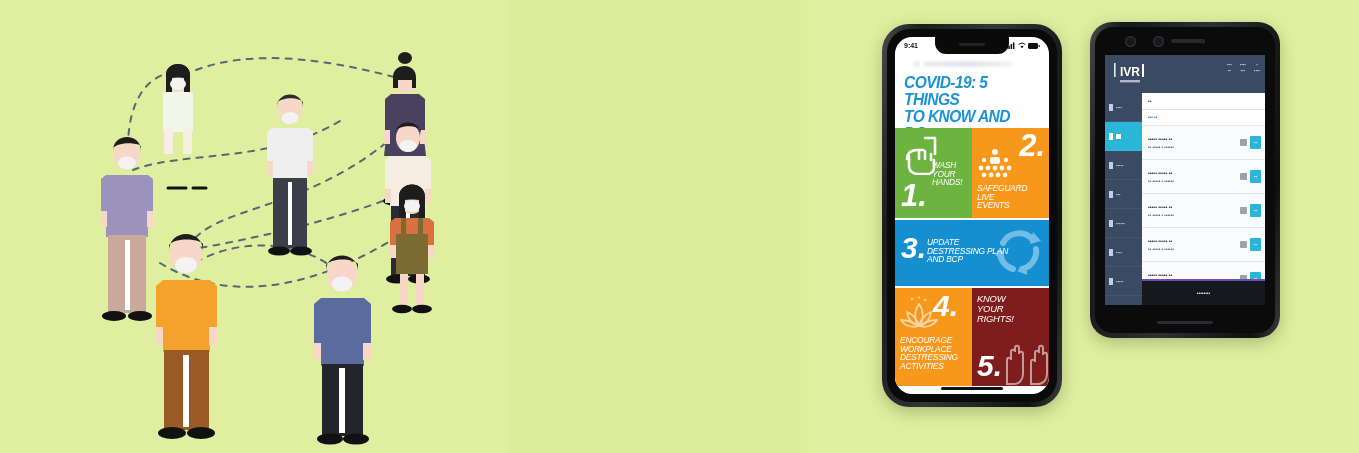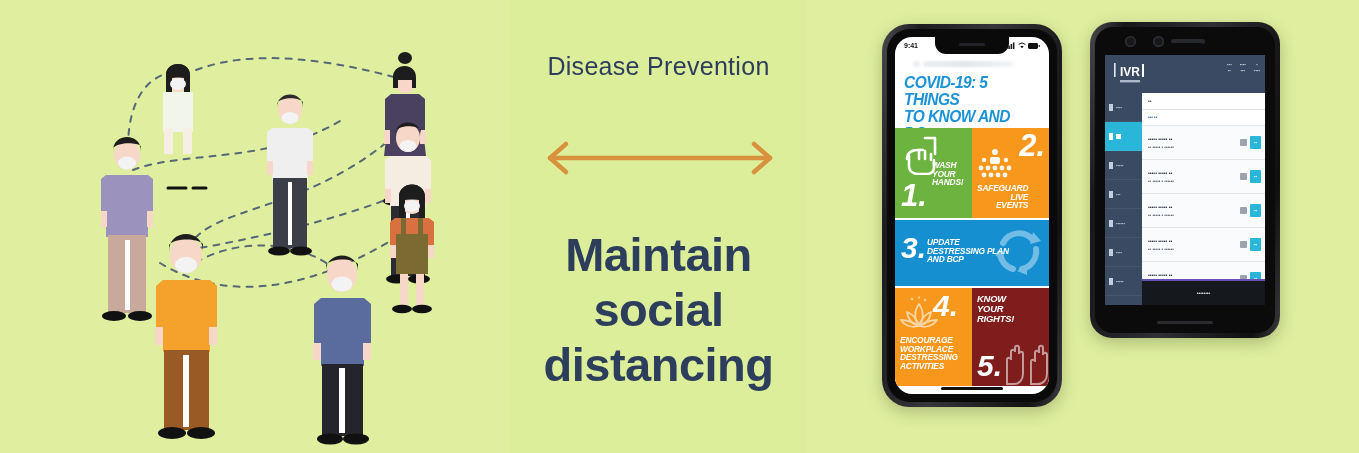--- a/index.html
+++ b/index.html
@@ -77,21 +77,21 @@
     transform:scaleX(.94); transform-origin:left top;
   }
   .ig-grid { position:absolute; left:0; right:0; top:74px; bottom:0; }
   .tile { position:absolute; overflow:hidden; }
   .t1 { left:0; top:0; width:50%; height:90px; background:#6cb33f; }
   .t2 { left:50%; top:0; width:50%; height:90px; background:#f7981d; }
   .t3 { left:0; top:92px; width:100%; height:66px; background:#168fd0; }
   .t4 { left:0; top:160px; width:50%; height:98px; background:#f7981d; }
   .t5 { left:50%; top:160px; width:50%; height:98px; background:#7f1d1d; }
   .tnum { position:absolute; color:#fff; font-weight:800; font-style:italic; line-height:.8; }
-  .tlab { position:absolute; color:#fff; font-weight:700; font-style:italic;
+  .tlab { position:absolute; color:#fff; font-weight:400; font-style:italic;
           font-size:8.4px; line-height:1.04; letter-spacing:-0.2px; }
 
   
   .android { position:absolute; left:230px; top:22px; width:190px; height:316px; }
   .an-body {
     position:absolute; inset:0; border-radius:22px;
     background:linear-gradient(100deg,#4a4a4e 0%,#18181b 14%,#2f2f34 50%,#101012 88%,#3a3a3e 100%);
     box-shadow:0 5px 16px rgba(60,70,30,.30);
   }
   .an-inner { position:absolute; left:5px; top:5px; right:5px; bottom:5px; border-radius:18px; background:#0b0b0c; }
@@ -283,39 +283,20 @@
         <rect x="313" y="343" width="8" height="17" fill="#f7d8c8"></rect>
         <rect x="363" y="343" width="8" height="17" fill="#f7d8c8"></rect>
         <path d="M322 364 h41 v72 h-41 Z" fill="#24242c"></path>
         <rect x="339" y="368" width="6" height="65" fill="#ffffff"></rect>
         <ellipse cx="330" cy="439" rx="13" ry="5.5" fill="#111"></ellipse>
         <ellipse cx="356" cy="439" rx="13" ry="5.5" fill="#111"></ellipse>
       </g>
     </svg>
   </div>
 
-  <div class="center">
-    <div class="kicker">Disease Prevention</div>
-
-    <div class="arrow-wrap">
-      <svg width="240" height="40" viewBox="0 0 240 40">
-        <g stroke="#d8913c" stroke-width="4.5" fill="none" stroke-linecap="round" stroke-linejoin="round">
-          <line x1="10" y1="20" x2="230" y2="20"></line>
-          <polyline points="26,6 10,20 26,34"></polyline>
-          <polyline points="214,6 230,20 214,34"></polyline>
-        </g>
-      </svg>
-    </div>
-
-    <div class="headline">
-      <div>Maintain</div>
-      <div>social</div>
-      <div>distancing</div>
-    </div>
-  </div>
 
   <div class="phones">
 
     <div class="iphone">
       <div class="ip-body"></div>
       <div class="ip-inner">
         <div class="ip-screen">
 
           <div class="ip-notch">
             <div class="ip-speaker"></div>
@@ -380,21 +361,21 @@
                     <circle cx="18" cy="20" r="2.4"></circle>
                       <circle cx="25" cy="20" r="2.4"></circle>
                       <circle cx="32" cy="20" r="2.4"></circle>
                     <circle cx="7" cy="27" r="2.4"></circle>
                       <circle cx="14" cy="27" r="2.4"></circle>
                     <circle cx="21" cy="27" r="2.4"></circle>
                       <circle cx="28" cy="27" r="2.4"></circle>
                   </g>
                 </svg>
                 <div class="tnum" style="right:4px; top:6px; font-size:31px;">2.</div>
-                <div class="tlab" style="left:5px; top:56px; white-space:pre-line;text-align:right;">SAFEGUARD
+                <div class="tlab" style="left:5px; top:56px; white-space:pre-line;">SAFEGUARD
 LIVE
 EVENTS</div>
               </div>
 
               <div class="tile t3">
                 <svg width="58" height="58" viewBox="0 0 58 58" style="position:absolute;right:2px;top:3px;opacity:.55;">
                   <g fill="none" stroke="#bfe3f7" stroke-width="6" stroke-linecap="round">
                     <path d="M14 20 A18 18 0 0 1 44 17"></path>
                     <path d="M47 26 A18 18 0 0 1 33 46"></path>
                     <path d="M24 46 A18 18 0 0 1 11 30"></path>

